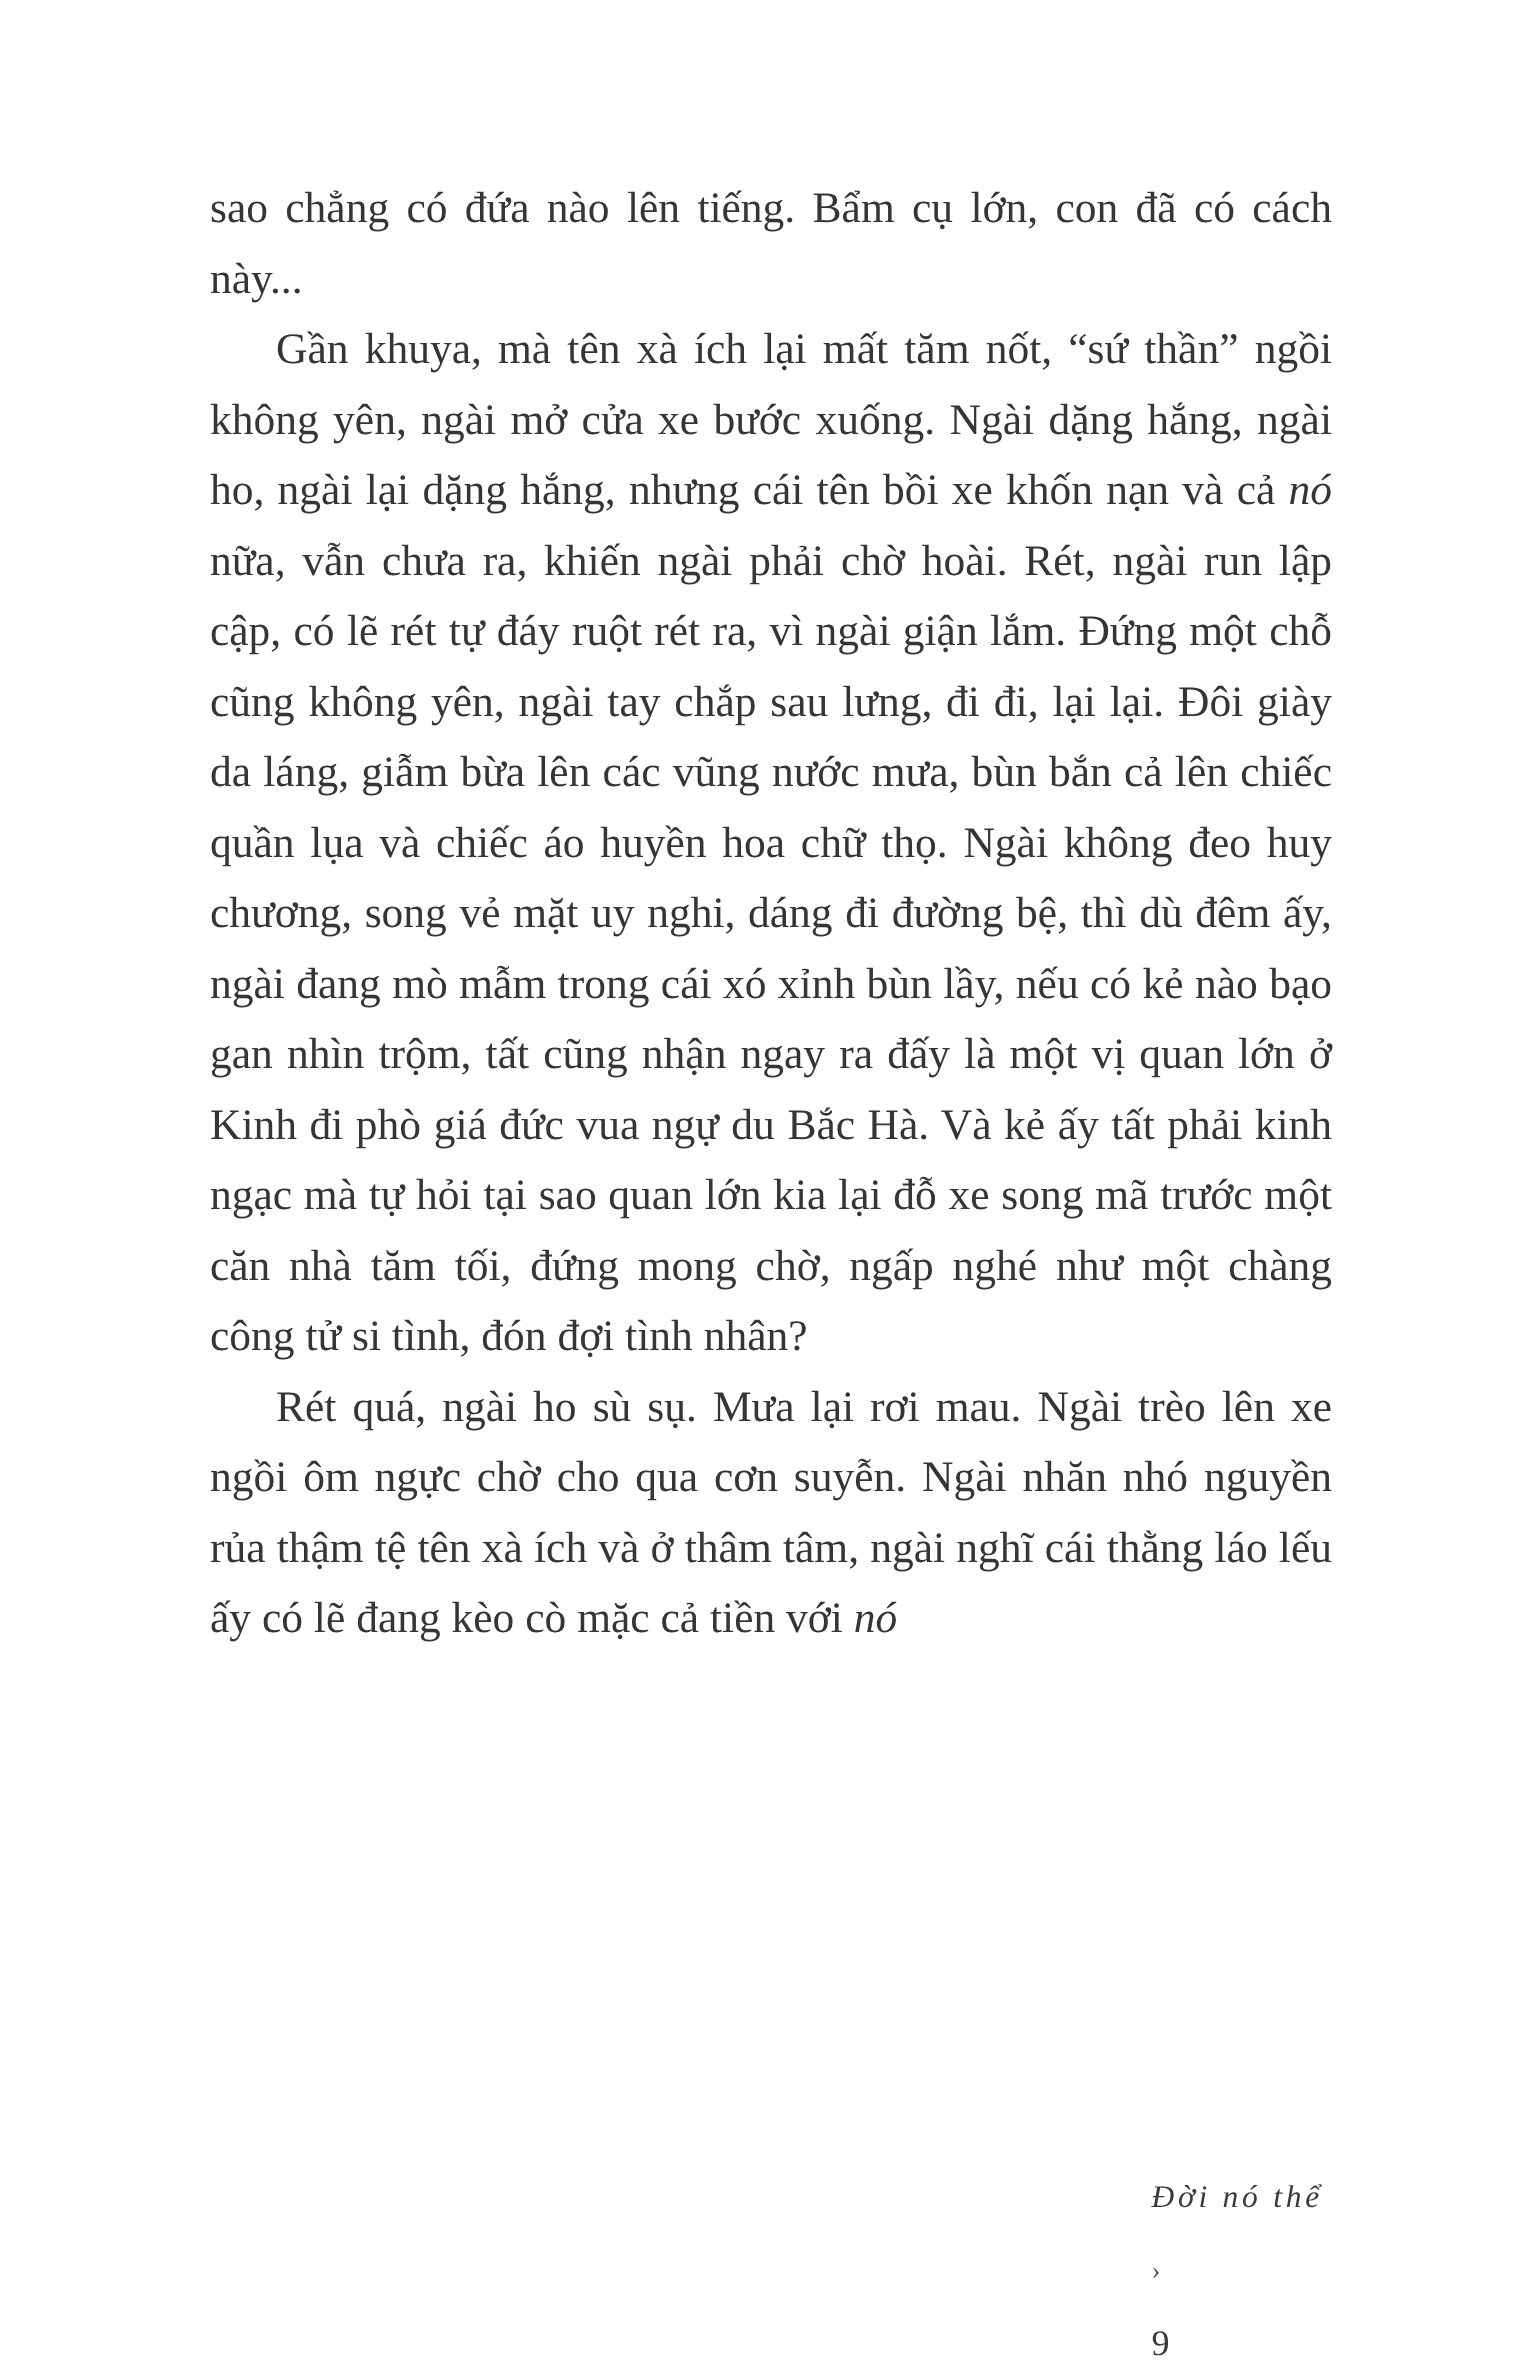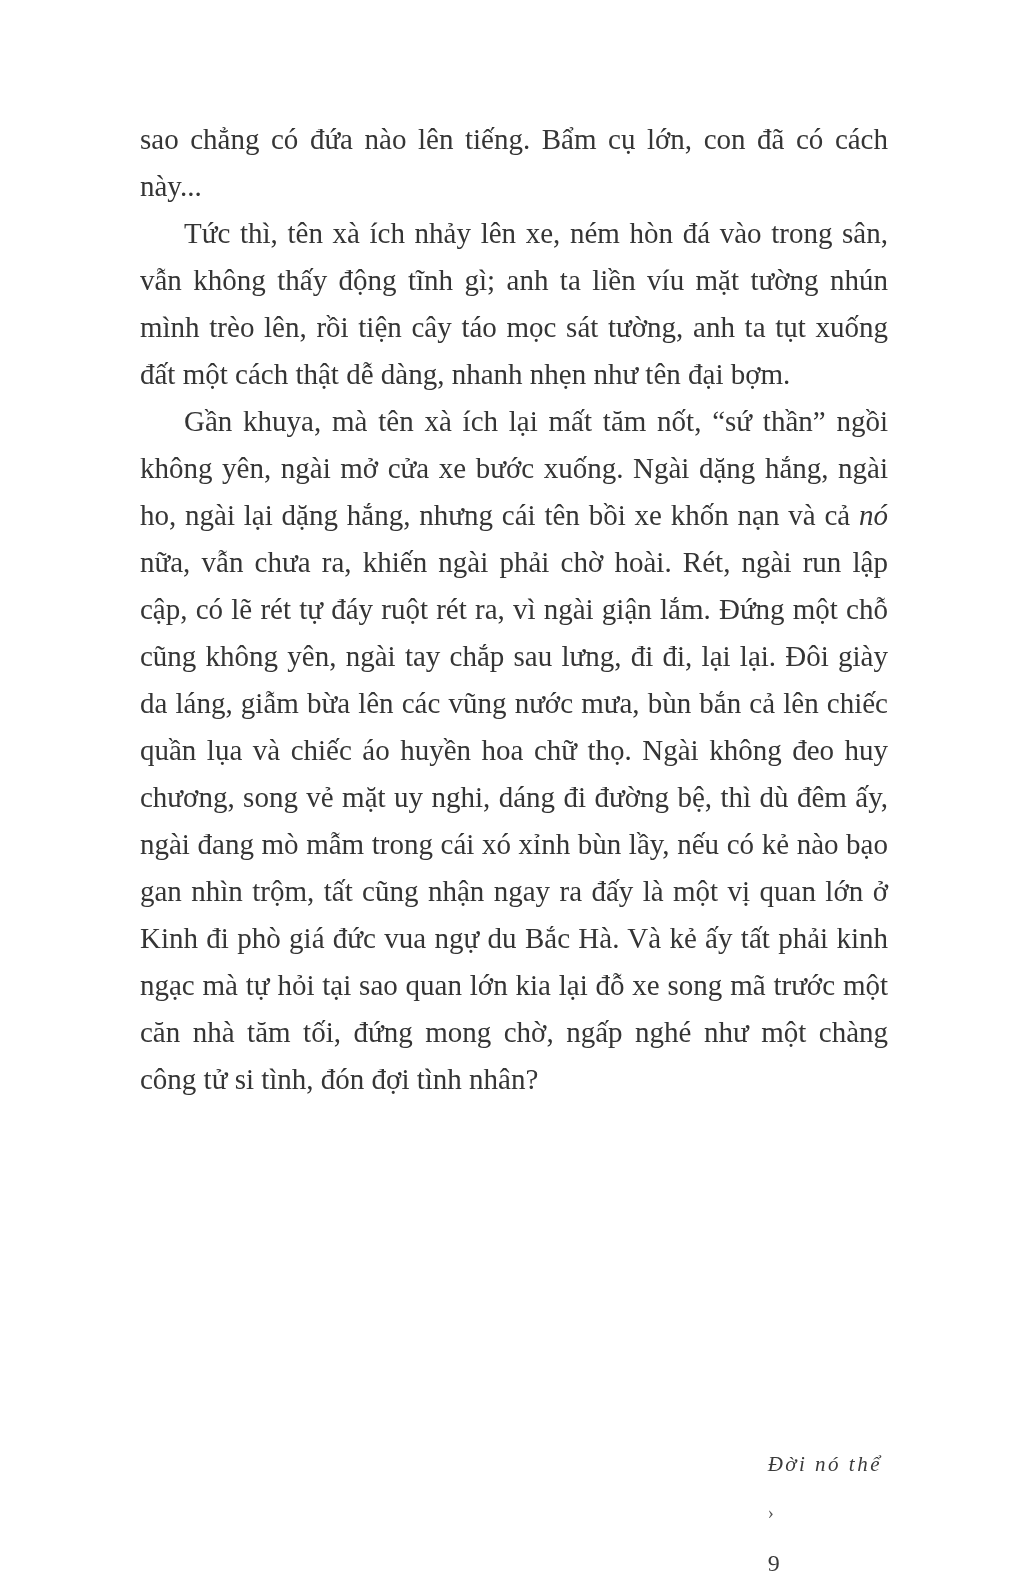--- a/index.html
+++ b/index.html
@@ -58,22 +58,22 @@
     font-size: 24px;
   }
 </style>
 </head>
 <body>
 
 <div class="page">
 
   <div class="text-block">
       <p class="para"><span>sao chẳng có đứa nào lên tiếng. Bẩm cụ lớn, con đã có cách này...</span></p>
-      <p class="para indent"><span>Tức thì, tên xà ích nhảy lên xe, ném hòn đá vào trong sân, vẫn không thấy động tĩnh gì; anh ta liền víu mặt tường nhún mình trèo lên, rồi tiện cây táo mọc sát tường, anh ta tụt xuống đất một cách thật dễ dàng, nhanh nhẹn như tên đại bợm.</span></p>
       <p class="para indent"><span>Gần khuya, mà tên xà ích lại mất tăm nốt, “sứ thần” ngồi không yên, ngài mở cửa xe bước xuống. Ngài dặng hắng, ngài ho, ngài lại dặng hắng, nhưng cái tên bồi xe khốn nạn và cả </span><em>nó</em><span> nữa, vẫn chưa ra, khiến ngài phải chờ hoài. Rét, ngài run lập cập, có lẽ rét tự đáy ruột rét ra, vì ngài giận lắm. Đứng một chỗ cũng không yên, ngài tay chắp sau lưng, đi đi, lại lại. Đôi giày da láng, giẫm bừa lên các vũng nước mưa, bùn bắn cả lên chiếc quần lụa và chiếc áo huyền hoa chữ thọ. Ngài không đeo huy chương, song vẻ mặt uy nghi, dáng đi đường bệ, thì dù đêm ấy, ngài đang mò mẫm trong cái xó xỉnh bùn lầy, nếu có kẻ nào bạo gan nhìn trộm, tất cũng nhận ngay ra đấy là một vị quan lớn ở Kinh đi phò giá đức vua ngự du Bắc Hà. Và kẻ ấy tất phải kinh ngạc mà tự hỏi tại sao quan lớn kia lại đỗ xe song mã trước một căn nhà tăm tối, đứng mong chờ, ngấp nghé như một chàng công tử si tình, đón đợi tình nhân?</span></p>
+      <p class="para indent"><span>Rét quá, ngài ho sù sụ. Mưa lại rơi mau. Ngài trèo lên xe ngồi ôm ngực chờ cho qua cơn suyễn. Ngài nhăn nhó nguyền rủa thậm tệ tên xà ích và ở thâm tâm, ngài nghĩ cái thằng láo lếu ấy có lẽ đang kèo cò mặc cả tiền với </span><em>nó</em></p>
     </div>
 
   <div class="footer">
     <span class="book-title">Đời nó thể</span>
     <span class="separator">›</span>
     <span class="page-number">9</span>
   </div>
 
 </div>
 

